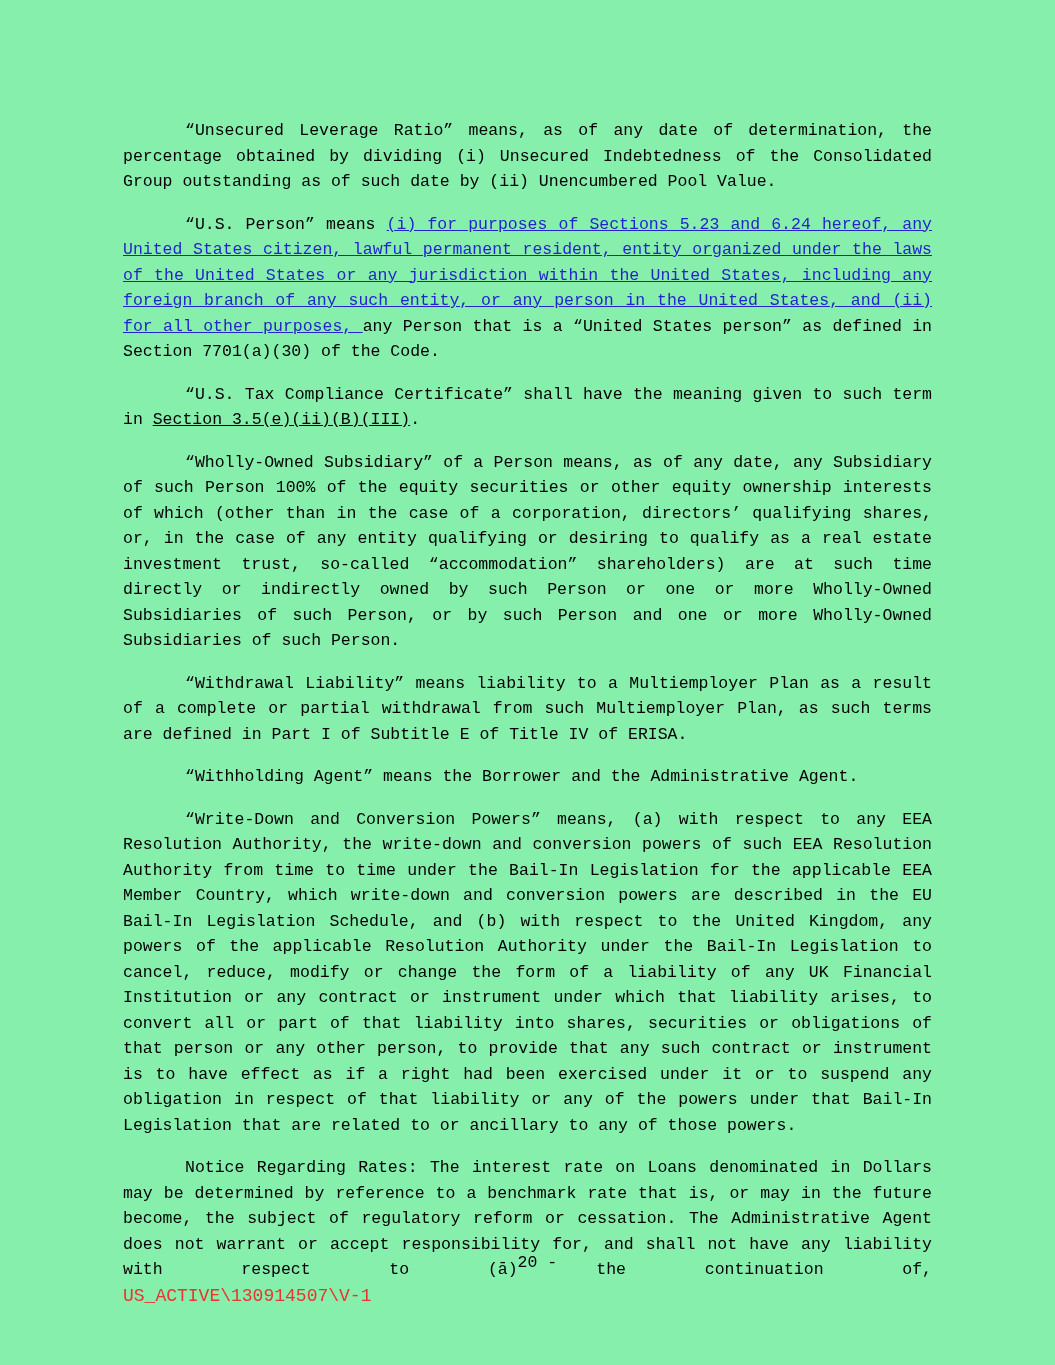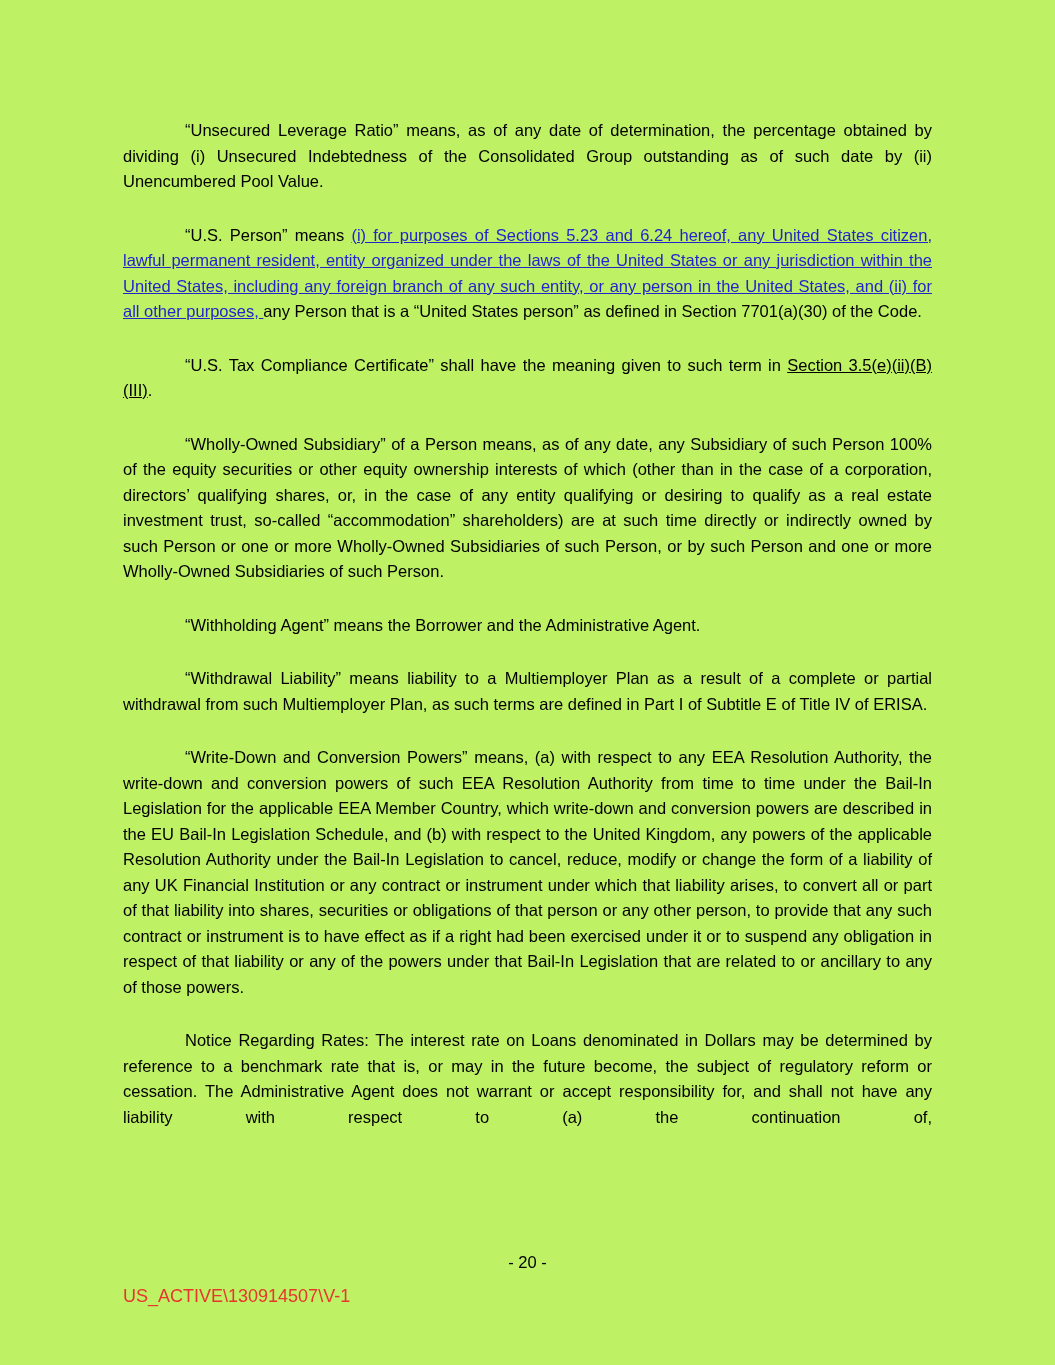--- a/index.html
+++ b/index.html
@@ -2,32 +2,32 @@
 <html style="--ins-color: #2424cc; --footer-color: #e8352d;"><head>
 <meta charset="utf-8">
 <style>
   * { margin: 0; padding: 0; box-sizing: border-box; }
   html, body { background: #ffffff; }
   .page {
     position: relative;
     width: 1055px;
     height: 1365px;
     margin: 0 auto;
-    background: #bef264;
-    font-family: Liberation Sans, sans-serif;
+    background: #86efac;
+    font-family: Liberation Mono, monospace;
     font-size: 16.5px;
     color: #000000;
     padding: 118px 123px 0 123px;
     overflow: hidden;
   }
   .body-text .para {
     text-align: justify;
     text-indent: 62px;
     line-height: 25.5px;
-    margin-top: 28px;
+    margin-top: 17px;
   }
   .body-text .para:first-child { margin-top: 0; }
   .body-text .para.justify-last { text-align-last: justify; }
   .seg-ins {
     color: var(--ins-color, #2424cc);
     text-decoration: underline;
   }
   .seg-u {
     text-decoration: underline;
   }
@@ -49,20 +49,20 @@
 </style>
 </head>
 <body>
 
 <div class="page">
   <div class="body-text">
       <p class="para"><span>“Unsecured Leverage Ratio” means, as of any date of determination, the percentage obtained by dividing (i) Unsecured Indebtedness of the Consolidated Group outstanding as of such date by (ii) Unencumbered Pool Value.</span></p>
       <p class="para"><span>“U.S. Person” means </span><span class="seg-ins">(i) for purposes of Sections 5.23 and 6.24 hereof, any United States citizen, lawful permanent resident, entity organized under the laws of the United States or any jurisdiction within the United States, including any foreign branch of any such entity, or any person in the United States, and (ii) for all other purposes, </span><span>any Person that is a “United States person” as defined in Section 7701(a)(30) of the Code.</span></p>
       <p class="para"><span>“U.S. Tax Compliance Certificate” shall have the meaning given to such term in </span><span class="seg-u">Section 3.5(e)(ii)(B)(III)</span><span>.</span></p>
       <p class="para"><span>“Wholly-Owned Subsidiary” of a Person means, as of any date, any Subsidiary of such Person 100% of the equity securities or other equity ownership interests of which (other than in the case of a corporation, directors’ qualifying shares, or, in the case of any entity qualifying or desiring to qualify as a real estate investment trust, so-called “accommodation” shareholders) are at such time directly or indirectly owned by such Person or one or more Wholly-Owned Subsidiaries of such Person, or by such Person and one or more Wholly-Owned Subsidiaries of such Person.</span></p>
+      <p class="para"><span>“Withdrawal Liability” means liability to a Multiemployer Plan as a result of a complete or partial withdrawal from such Multiemployer Plan, as such terms are defined in Part I of Subtitle E of Title IV of ERISA.</span></p>
       <p class="para"><span>“Withholding Agent” means the Borrower and the Administrative Agent.</span></p>
-      <p class="para"><span>“Withdrawal Liability” means liability to a Multiemployer Plan as a result of a complete or partial withdrawal from such Multiemployer Plan, as such terms are defined in Part I of Subtitle E of Title IV of ERISA.</span></p>
       <p class="para"><span>“Write-Down and Conversion Powers” means, (a) with respect to any EEA Resolution Authority, the write-down and conversion powers of such EEA Resolution Authority from time to time under the Bail-In Legislation for the applicable EEA Member Country, which write-down and conversion powers are described in the EU Bail-In Legislation Schedule, and (b) with respect to the United Kingdom, any powers of the applicable Resolution Authority under the Bail-In Legislation to cancel, reduce, modify or change the form of a liability of any UK Financial Institution or any contract or instrument under which that liability arises, to convert all or part of that liability into shares, securities or obligations of that person or any other person, to provide that any such contract or instrument is to have effect as if a right had been exercised under it or to suspend any obligation in respect of that liability or any of the powers under that Bail-In Legislation that are related to or ancillary to any of those powers.</span></p>
       <p class="para justify-last"><span>Notice Regarding Rates: The interest rate on Loans denominated in Dollars may be determined by reference to a benchmark rate that is, or may in the future become, the subject of regulatory reform or cessation. The Administrative Agent does not warrant or accept responsibility for, and shall not have any liability with respect to (a) the continuation of,</span></p>
     </div>
   <div class="page-number">- 20 -</div>
   <div class="doc-footer">US_ACTIVE\130914507\V-1</div>
 </div>
 
 </body></html>

